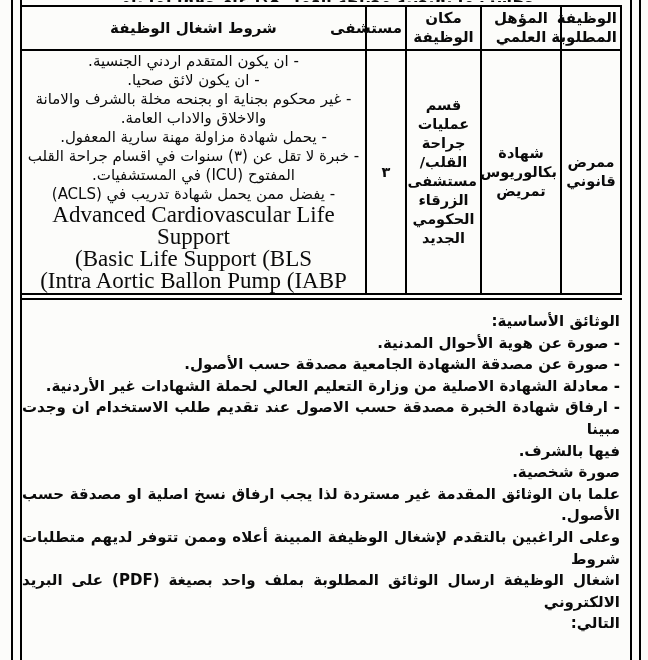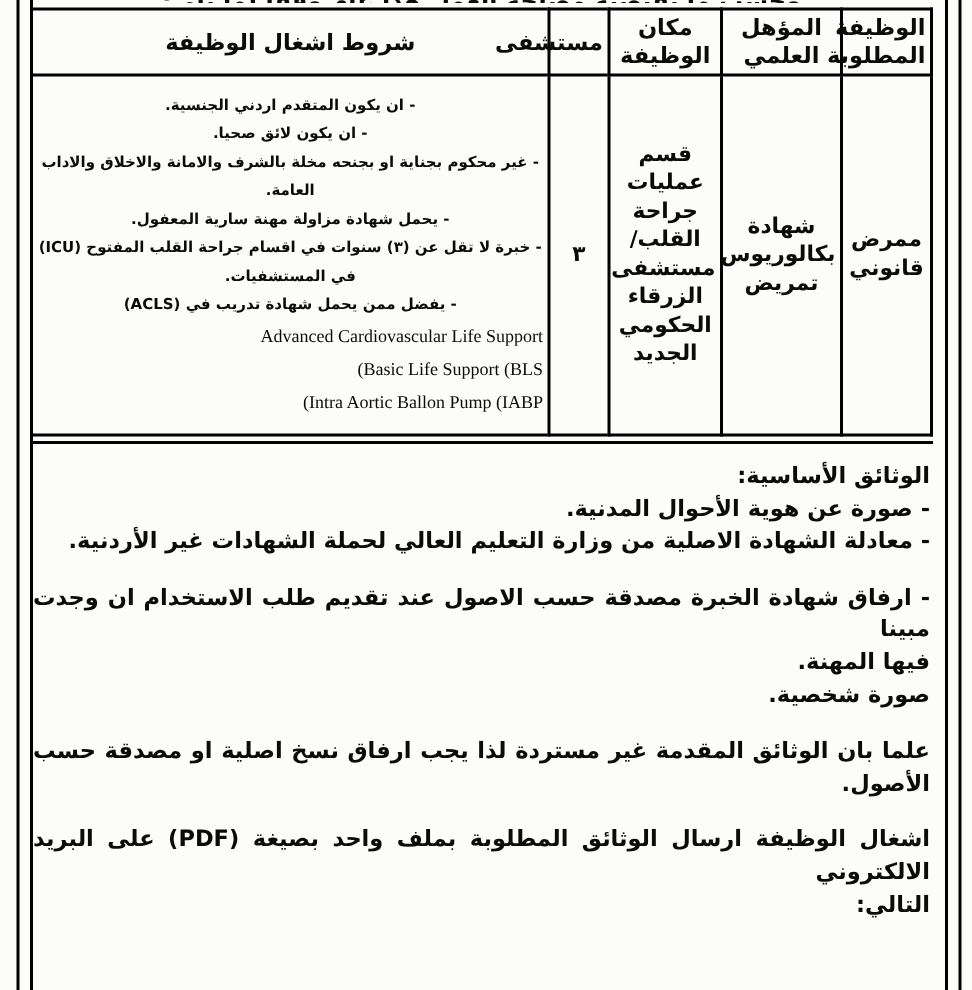--- a/index.html
+++ b/index.html
@@ -26,33 +26,33 @@
     border-collapse:collapse;table-layout:fixed;width:600px;
     margin:3px 2px 0 auto;direction:rtl;
   }
   table.job th,table.job td{
     border:2px solid #000;text-align:center;vertical-align:middle;
     font-weight:700;padding:1px 3px;
   }
   table.job th{font-size:15px;line-height:19px;height:40px;}
   table.job td{font-size:14.5px;line-height:19px;height:236px;}
   td.cond{vertical-align:middle;padding:1px 6px;}
-  .cond-ar{direction:rtl;text-align:center;font-size:10px;line-height:19px;font-weight:700;}
+  .cond-ar{direction:rtl;text-align:center;font-size:15px;line-height:19px;font-weight:400;}
   .cond-en{
-    direction:ltr;text-align:right;font-family:"Liberation Serif",serif;
-    font-weight:400;font-size:12px;line-height:22px;white-space:nowrap;
+    direction:ltr;text-align:center;font-family:"Liberation Serif",serif;
+    font-weight:400;font-size:23px;line-height:22px;white-space:nowrap;
   }
   .cond-en.wrap{white-space:normal;}
   .table-underline{
     width:600px;margin:3px 2px 0 auto;border-top:2px solid #000;height:0;
   }
   .docs{direction:rtl;text-align:right;font-weight:700;font-size:15px;
     line-height:21.6px;margin-top:11px;padding:0 4px;}
   .line{direction:rtl;}
-  .just{text-align:justify;text-align-last:justify;margin-top:16px;}
+  .just{text-align:justify;text-align-last:justify;}
 </style>
 </head>
 <body>
 
 <div class="frame-line frame-left"></div>
 <div class="frame-line frame-right"></div>
 
 <div class="content">
 
   <div class="clipped-top">وحسب ما تقتضيه مصلحة العمل هذا عام وفقا لما يلي:</div>
@@ -91,22 +91,24 @@
       </td>
     </tr>
   </tbody>
     </table>
 
   <div class="table-underline"></div>
 
   <div class="docs">
     <div class="line">الوثائق الأساسية:</div>
     <div class="line">- صورة عن هوية الأحوال المدنية.</div>
+    <div class="line">- صورة عن مصدقة الشهادة الجامعية مصدقة حسب الأصول.</div>
     <div class="line">- معادلة الشهادة الاصلية من وزارة التعليم العالي لحملة الشهادات غير الأردنية.</div>
     <div class="line just">- ارفاق شهادة الخبرة مصدقة حسب الاصول عند تقديم طلب الاستخدام ان وجدت مبينا</div>
-    <div class="line">فيها المهنة.</div>
+    <div class="line">فيها بالشرف.</div>
     <div class="line">صورة شخصية.</div>
     <div class="line just">علما بان الوثائق المقدمة غير مستردة لذا يجب ارفاق نسخ اصلية او مصدقة حسب الأصول.</div>
+    <div class="line just">وعلى الراغبين بالتقدم لإشغال الوظيفة المبينة أعلاه وممن تتوفر لديهم متطلبات شروط</div>
     <div class="line just">اشغال الوظيفة ارسال الوثائق المطلوبة بملف واحد بصيغة (PDF) على البريد الالكتروني</div>
     <div class="line">التالي:</div>
   </div>
 
 </div>
 
 </body></html>

